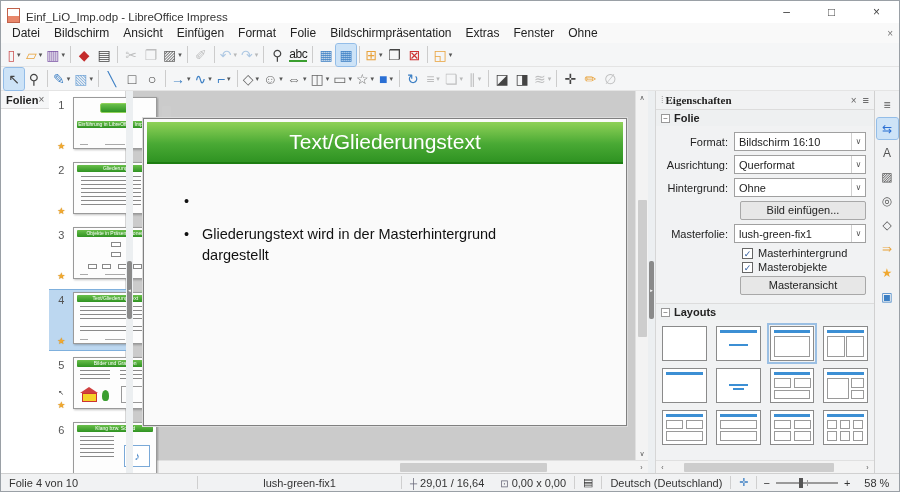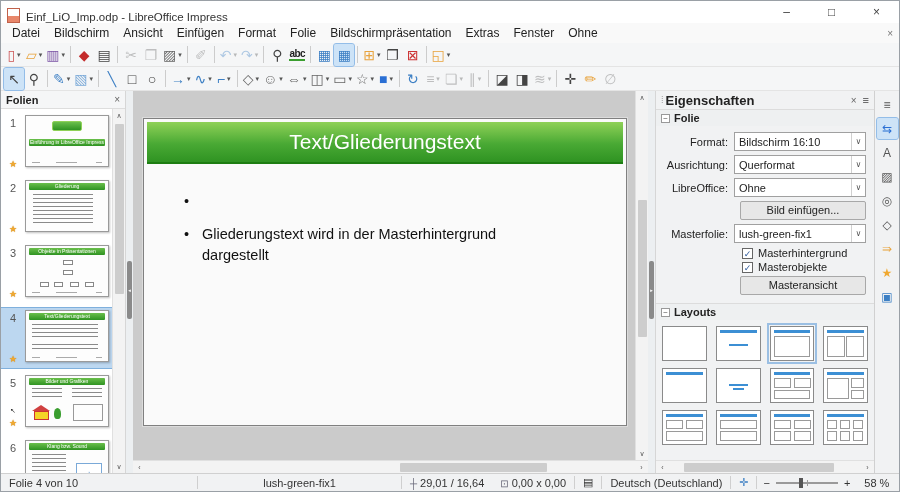--- a/index.html
+++ b/index.html
@@ -18,31 +18,31 @@
   .menubar { height:20px; background:#f9f9f9; display:flex; align-items:center; padding-left:4px; flex:0 0 auto;justify-content:space-between; }
   .menu-item { padding:2px 7px; font-size:12px; color:#222; }
   .menu-close { margin-left:auto; margin-right:6px; font-size:10px; color:#777; }
 
   
   .toolbar { height:24px; background:#f5f6f7; display:flex; align-items:center; padding-left:3px; flex:0 0 auto; border-bottom:1px solid #e4e4e4; }
   .tbtn { height:22px; min-width:20px; display:flex; align-items:center; justify-content:center; padding:0 2px; border-radius:2px; }
   .tbtn.active { background:#cde3f7; outline:1px solid #93bde8; }
   .tbtn.disabled { opacity:.38; }
   .g { font-size:14px; line-height:1; }
-  .g.sm { font-size:10px; font-weight:bold; letter-spacing:-.5px; border-bottom:2px solid #3a9e2f; }
+  .g.sm { font-size:12px; font-weight:normal; letter-spacing:-.5px; border-bottom:2px solid #3a9e2f; }
   .dd { font-size:7px; color:#555; margin-left:2px; }
   .tsep { width:1px; height:17px; background:#ccc; margin:0 3px; }
   .c-doc{color:#cc5555} .c-folder{color:#e8a33d} .c-save{color:#7a52a5} .c-pdf{color:#c32b2b}
   .c-gray{color:#666} .c-dgray{color:#444} .c-blue{color:#3c7fc4} .c-lblue{color:#7aa9d8} .c-red{color:#cc3333} .c-orange{color:#e8a33d} .c-cube{color:#2a6fd4}
 
   
   .content { flex:1; display:flex; min-height:0; }
 
   
-  .panel { width:125px; background:#ffffff; border-right:1px solid #d6d6d6; display:flex; flex-direction:column; }
+  .panel { width:125px; background:#ffffff; border-right:1px solid #d6d6d6; display:flex; flex-direction:row; }
   .panel-head { height:18px; display:flex; align-items:center; padding:0 5px; background:#f5f6f7; border-bottom:1px solid #ddd; }
   .panel-title { font-weight:bold; font-size:11px; flex:1; }
   .panel-close { font-size:10px; color:#666; }
   .panel-body { flex:1; display:flex; min-height:0; }
   .slide-list { flex:1; overflow:hidden; padding-top:4px; }
   .srow { display:flex; height:60px; margin-bottom:5px; padding:2px 2px 2px 0; }
   .srow.sel { background:#bcd7f0; outline:1px solid #7fb0dd; }
   .snumcol { width:24px; display:flex; flex-direction:column; align-items:center; justify-content:space-between; padding:2px 0; }
   .snum { font-size:11px; color:#555; }
   .anim { font-size:9px; color:#f0a830; line-height:1; text-shadow:0 0 1px #b97c14; }
@@ -87,21 +87,21 @@
   .bodytext { position:absolute; left:40px; top:188px; font-size:14.5px; color:#111; }
   .sfooter { position:absolute; left:3px; right:3px; bottom:6px; display:flex; align-items:center; font-size:8.5px; color:#333; }
   .sf-date { width:120px; text-align:center; }
   .sf-center { flex:1; text-align:center; }
   .sf-page { width:100px; text-align:center; }
 
   
   .sidebar { width:219px; background:#f1f2f3; border-left:1px solid #d6d6d6; display:flex; flex-direction:column; }
   .sb-head { height:18px; display:flex; align-items:center; padding:0 5px; }
   .grip { color:#999; font-size:9px; margin-right:3px; letter-spacing:-1px; }
-  .sb-title { font-weight:bold; font-size:13px; flex:1; }
+  .sb-title { font-weight:bold; font-size:11px; flex:1;font-family:Liberation Serif, serif; }
   .sb-x { font-size:10px; color:#666; margin-right:6px; }
   .sb-menu { font-size:11px; color:#444; }
   .sec-head { height:17px; display:flex; align-items:center; padding:0 5px; border-top:1px solid #dcdcdc; background:#eef0f1; }
   .colbox { width:9px; height:9px; border:1px solid #999; background:#fff; font-size:8px; line-height:7px; text-align:center; color:#555; margin-right:4px; }
   .sec-title { font-weight:bold; font-size:11px; }
   .form { padding:6px 8px 4px 8px; }
   .frow { display:flex; align-items:center; margin-bottom:4px; }
   .flabel { width:70px; text-align:right; padding-right:6px; font-size:11px; color:#222; }
   .field { flex:1; height:19px; background:#fff; border:1px solid #a0a0a0; display:flex; align-items:center; padding-left:4px; font-size:11px; }
   .field .chev { margin-left:auto; width:14px; text-align:center; color:#555; font-size:8px; border-left:1px solid #d0d0d0; align-self:stretch; line-height:17px; }
@@ -515,21 +515,21 @@
           </span>
         </div>
         <div class="frow">
           <span class="flabel">Ausrichtung:</span>
           <span class="field">
             <span>Querformat</span>
             <span class="chev">∨</span>
           </span>
         </div>
         <div class="frow">
-          <span class="flabel">LibreOffice:</span>
+          <span class="flabel">Hintergrund:</span>
           <span class="field">
             <span>Ohne</span>
             <span class="chev">∨</span>
           </span>
         </div>
         <div class="btnrow">
           <span class="pushbtn">Bild einfügen...</span>
         </div>
         <div class="frow">
           <span class="flabel">Masterfolie:</span>

